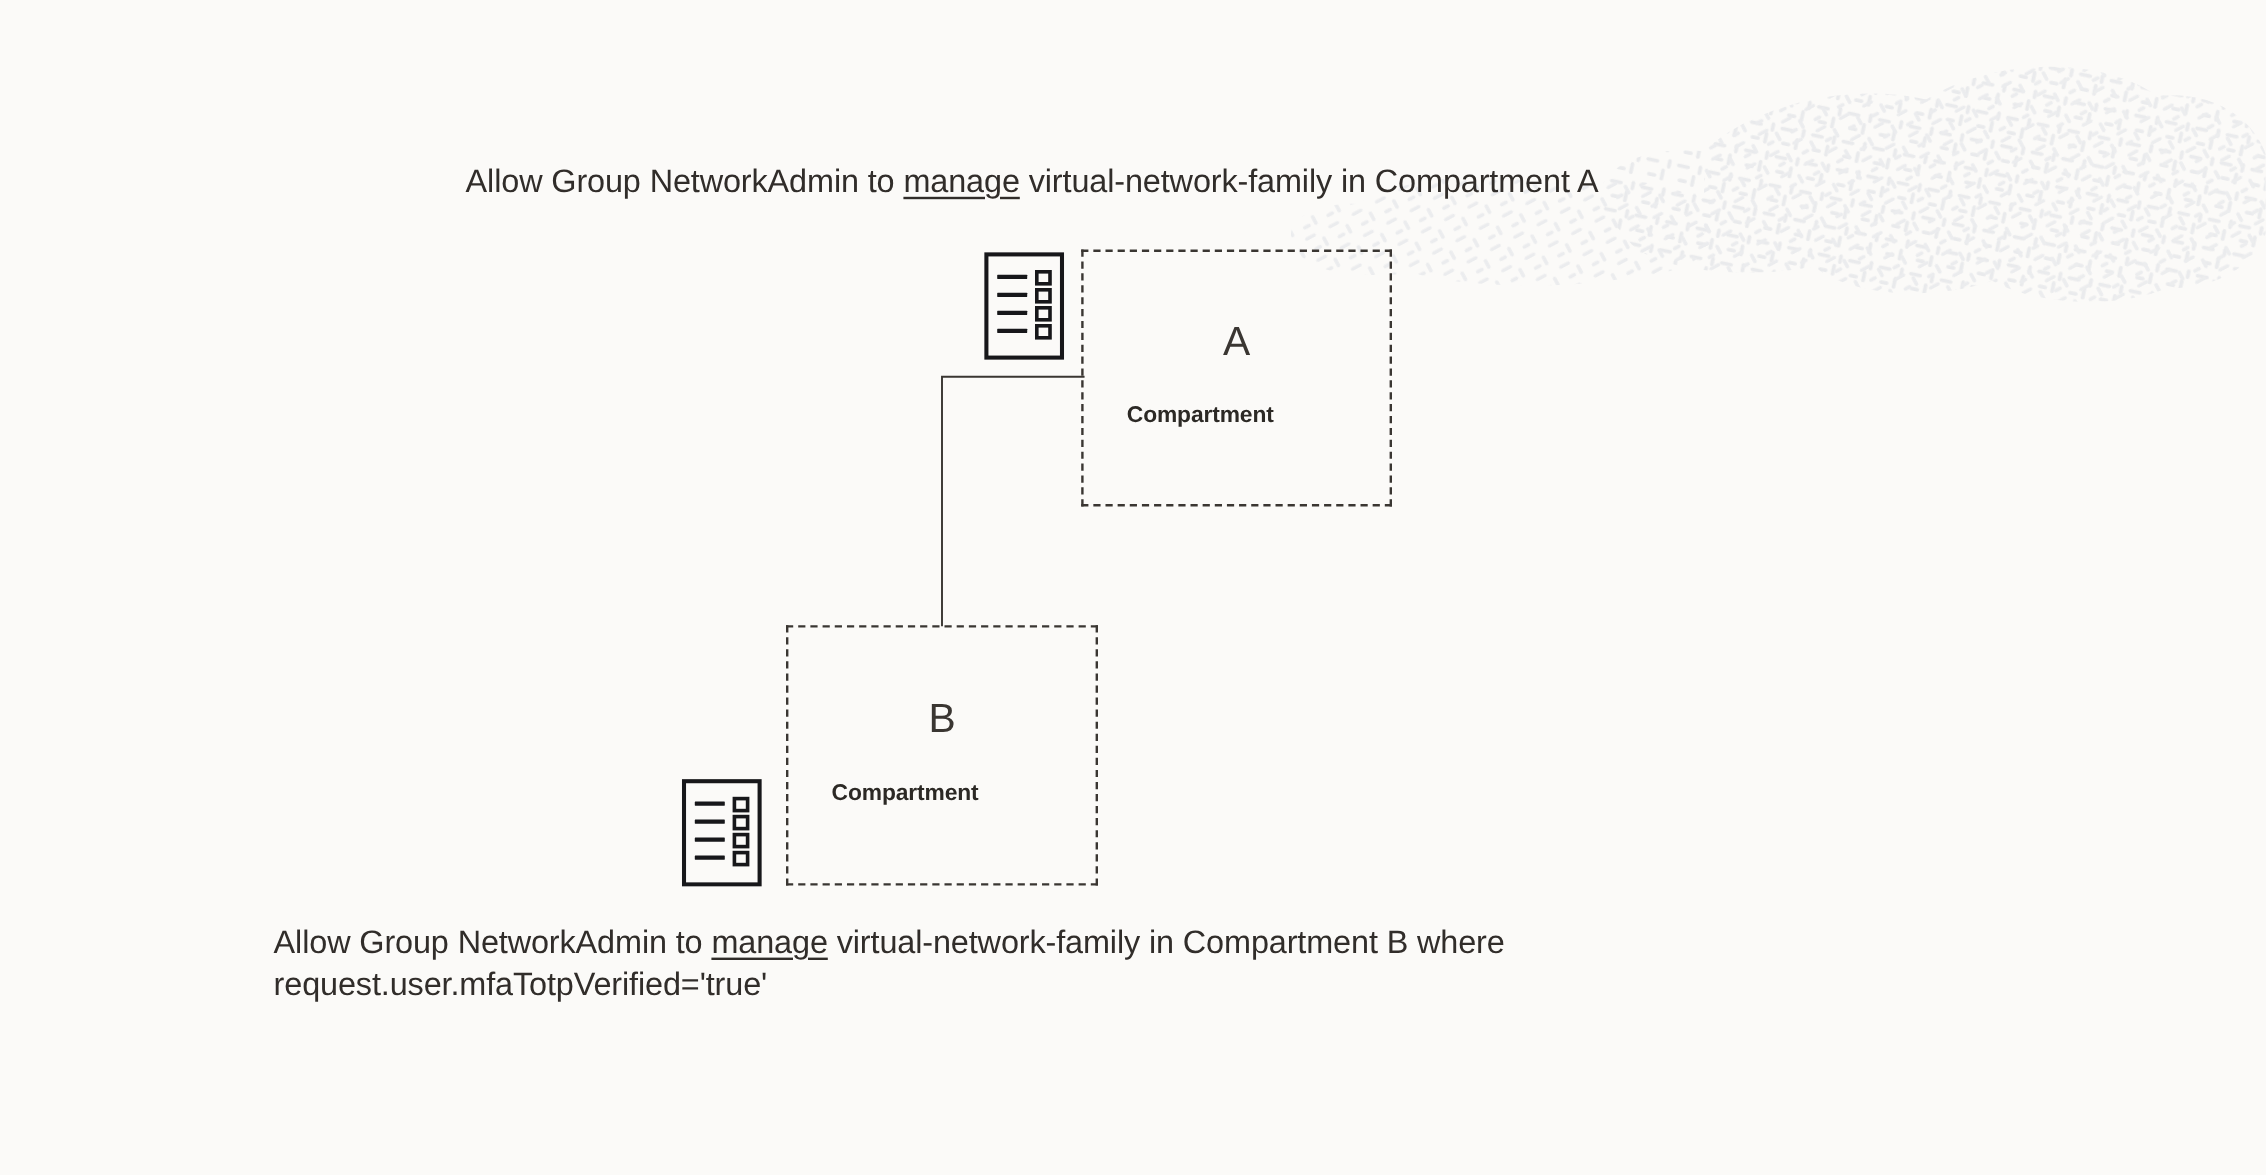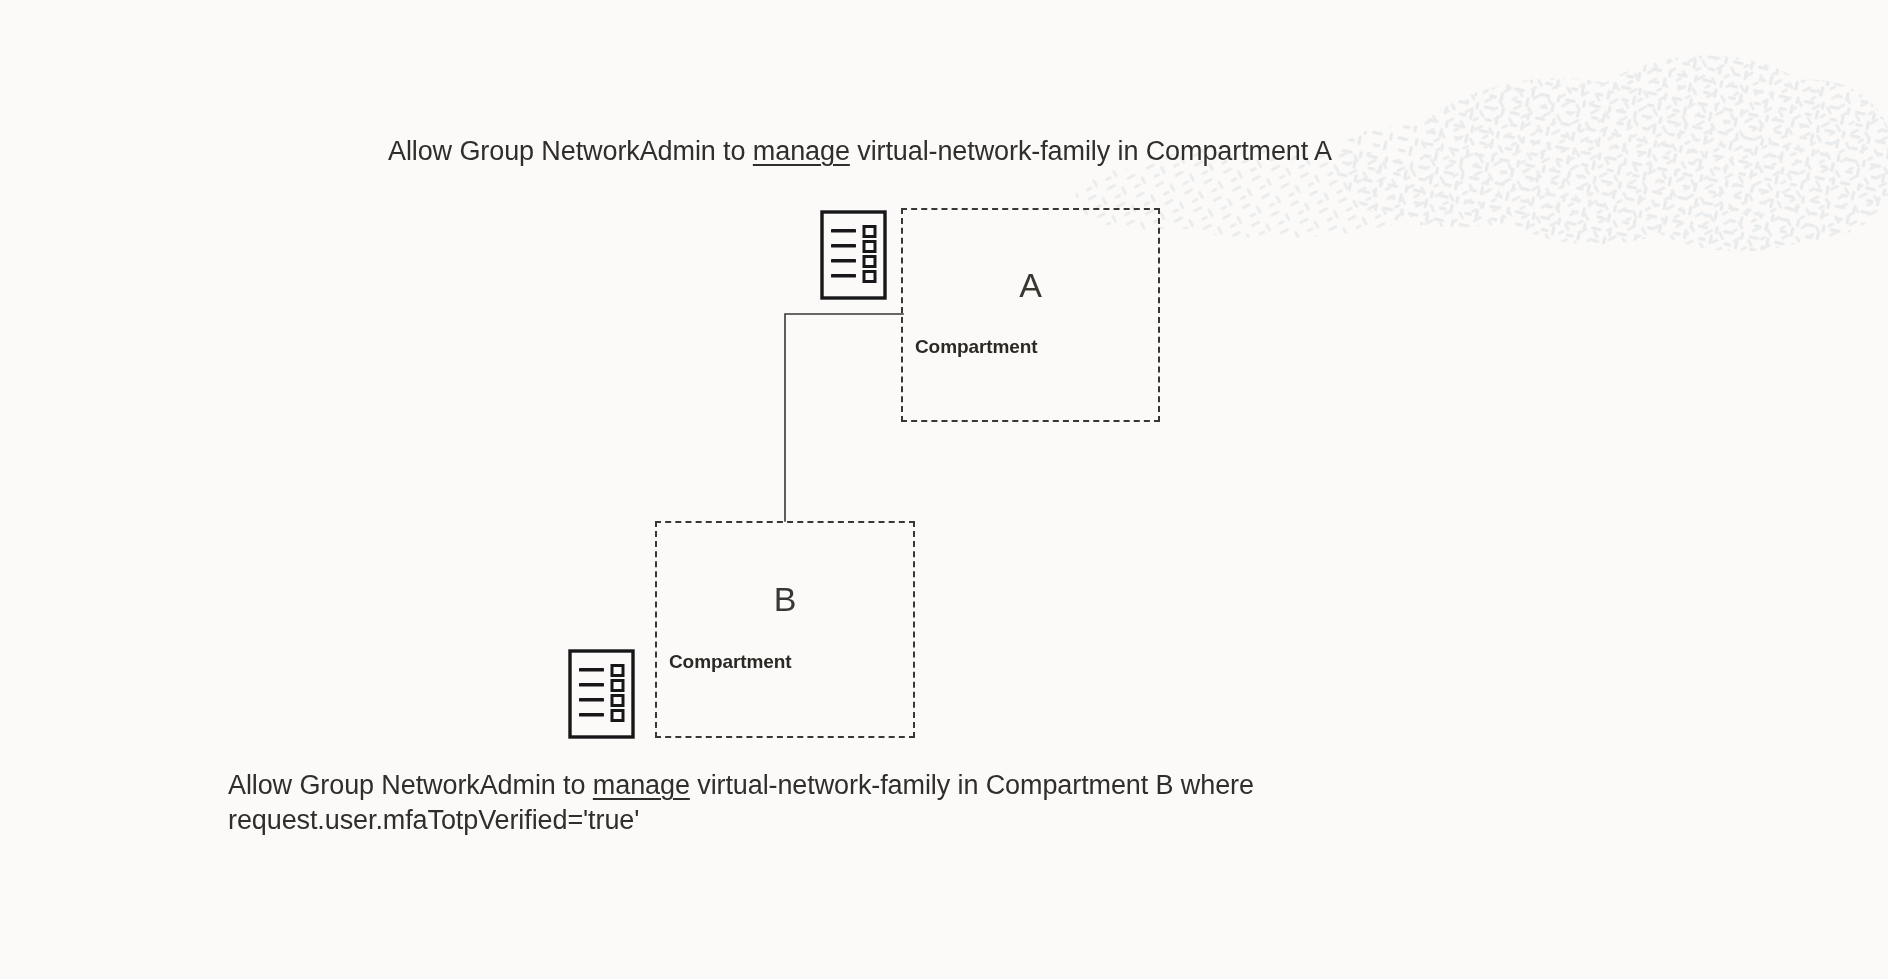--- a/index.html
+++ b/index.html
@@ -81,21 +81,21 @@
     left: 0;
     right: 0;
     text-align: center;
     font-size: 34px;
     line-height: 38px;
     color: #3a3632;
     font-weight: 400;
   }
   .compartment .comp-label {
     position: absolute;
-    left: 12px;
+    left: 36px;
     font-size: 19px;
     font-weight: 700;
     color: #2c2925;
     letter-spacing: -0.1px;
   }
 
   #compartment-a {
     left: 901px;
     top: 208px;
     width: 259px;

